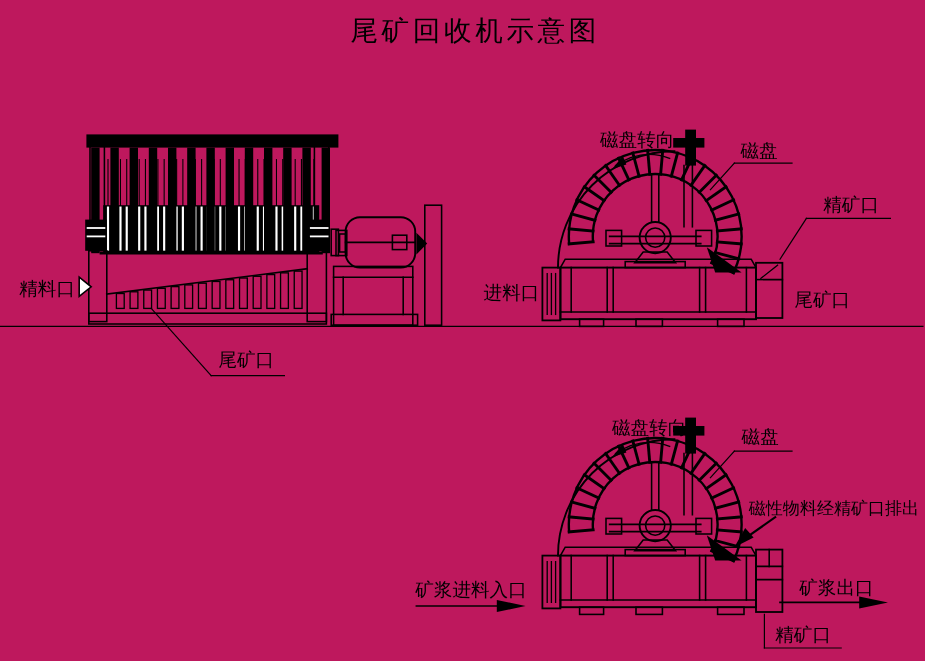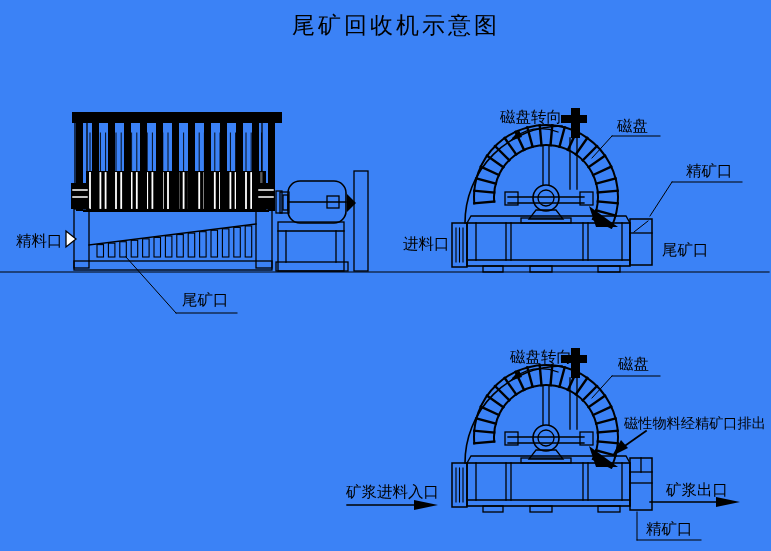--- a/index.html
+++ b/index.html
@@ -1,16 +1,16 @@
 <!DOCTYPE html>
 <html><head>
 <meta charset="utf-8">
 <style>
   html,body{margin:0;padding:0;background:#fff;}
-  .canvas{position:relative;width:771px;height:551px;background:#3b82f6;overflow:hidden;
+  .canvas{position:relative;width:771px;height:551px;background:#be185d;overflow:hidden;
           font-family:"Liberation Serif","DejaVu Serif",serif;}
   #draw{display:block;}
   #draw line,#draw path,#draw rect,#draw circle,#draw polygon,#draw polyline{
       stroke:#000;fill:none;stroke-width:1.3;stroke-linecap:square;}
   #draw .fill{fill:#000;stroke:none;}
   #draw .white{stroke:#fff;fill:none;}
   #draw text{stroke:none;fill:#000;font-family:"Liberation Serif","DejaVu Serif",serif;}
   .lbl{font-size:15.5px;}
   .lbl-sm{font-size:14.2px;}
   .ttl{font-size:23px;letter-spacing:3px;}

